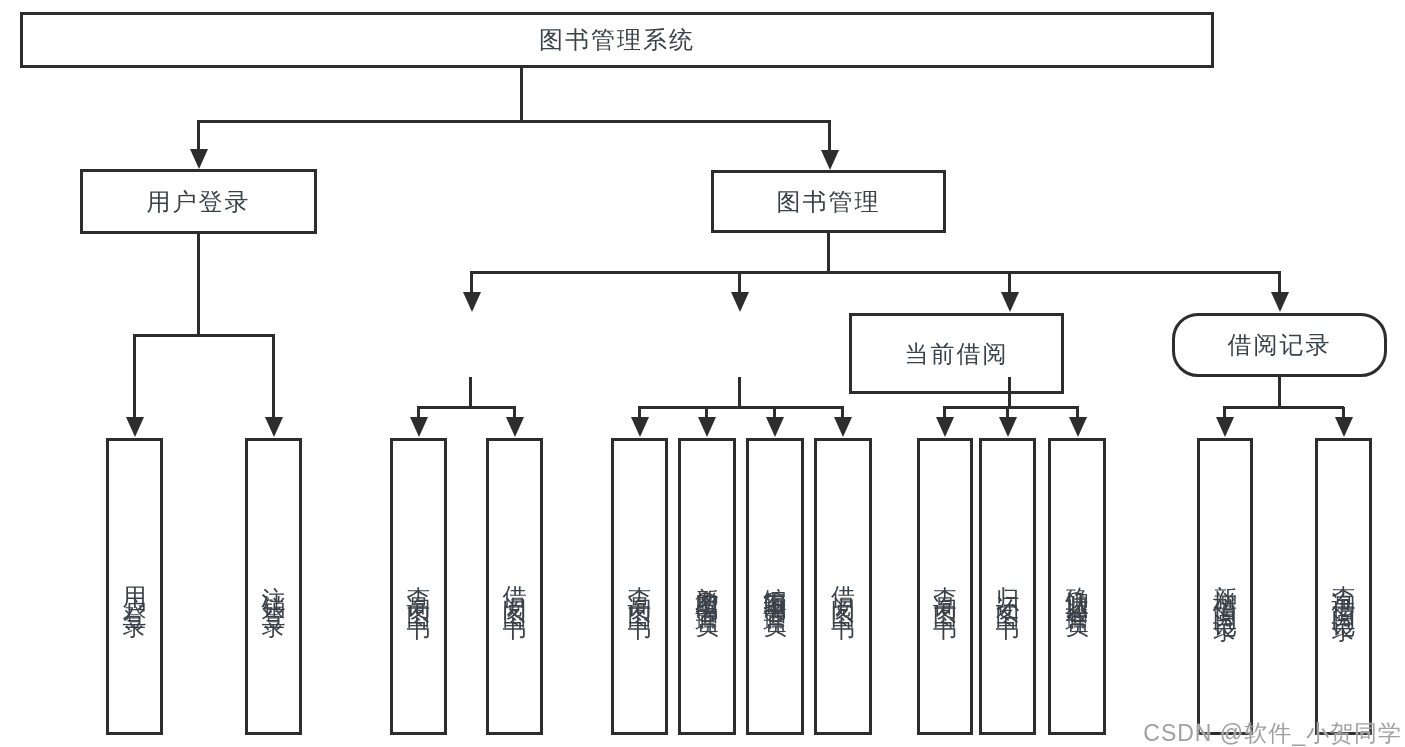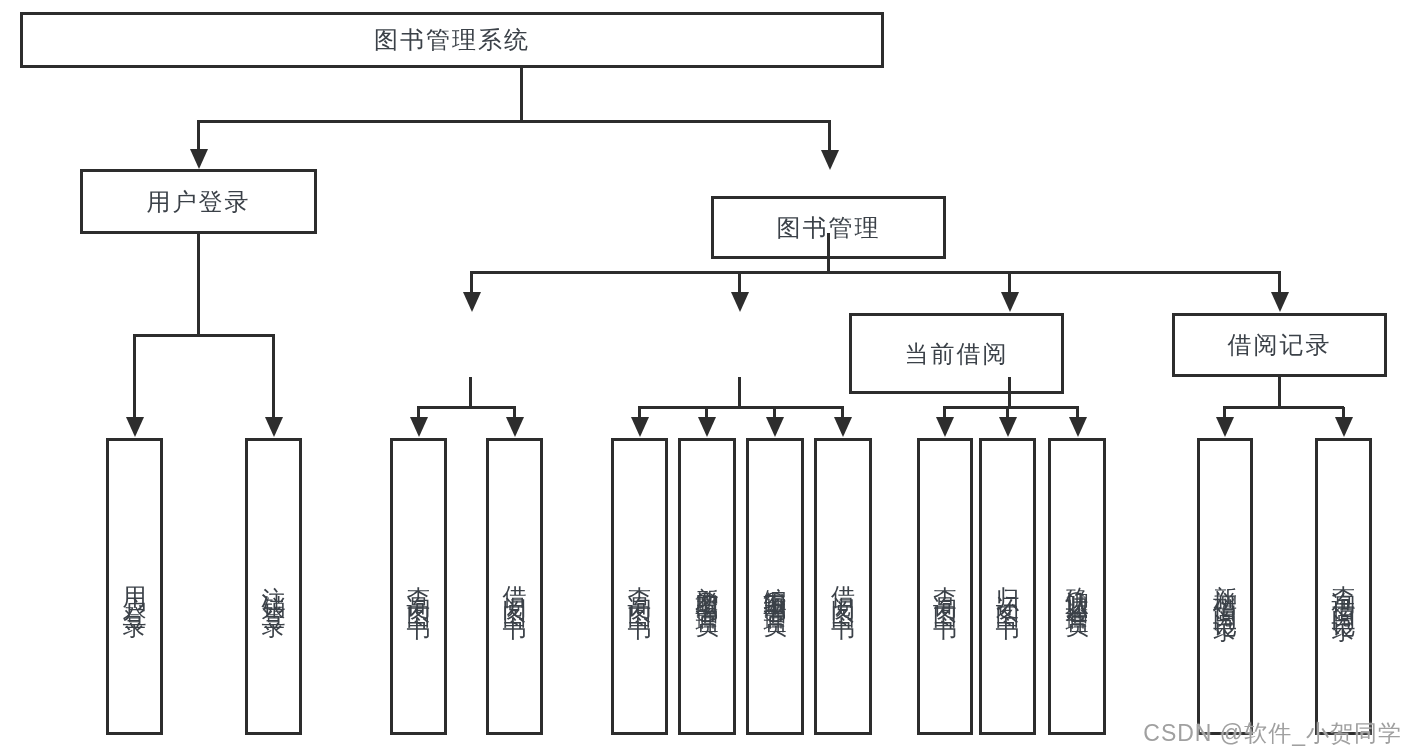--- a/index.html
+++ b/index.html
@@ -48,52 +48,52 @@
     letter-spacing:1px;
     z-index:5;
     text-shadow:0 0 2px #ffffff;
   }
 </style>
 </head>
 <body>
 
 <div id="canvas">
 
-  <div class="box" style="left:20px;top:12px;width:864px;height:56px;">
+  <div class="box" style="left:20px;top:12px;width:1194px;height:56px;">
     <span>图书管理系统</span>
   </div>
 
   <div class="vline" style="left:520px;top:68px;height:53px;"></div>
   <div class="hline" style="left:197px;top:120px;width:634px;"></div>
   <div class="arrow" style="left:197px;top:121px;height:28px;"></div>
   <div class="arrow" style="left:828px;top:121px;height:29px;"></div>
 
   <div class="box" style="left:80px;top:169px;width:237px;height:65px;">
     <span>用户登录</span>
   </div>
-  <div class="box" style="left:711px;top:170px;width:235px;height:63px;margin-top:26px;">
+  <div class="box" style="left:711px;top:170px;width:235px;height:63px;">
     <span>图书管理</span>
   </div>
 
   <div class="vline" style="left:197px;top:234px;height:101px;"></div>
   <div class="hline" style="left:133px;top:334px;width:142px;"></div>
   <div class="arrow" style="left:133px;top:335px;height:82px;"></div>
   <div class="arrow" style="left:272px;top:335px;height:82px;"></div>
 
   <div class="vline" style="left:827px;top:233px;height:39px;"></div>
   <div class="hline" style="left:470px;top:271px;width:811px;"></div>
   <div class="arrow" style="left:470px;top:272px;height:20px;"></div>
   <div class="arrow" style="left:738px;top:272px;height:20px;"></div>
   <div class="arrow" style="left:1008px;top:272px;height:20px;"></div>
   <div class="arrow" style="left:1278px;top:272px;height:20px;"></div>
 
   <div class="box" style="left:849px;top:313px;width:215px;height:81px;justify-content:center;">
     <span>当前借阅</span>
   </div>
-  <div class="box" style="left:1172px;top:313px;width:215px;height:64px;">
+  <div class="box" style="left:1172px;top:313px;width:215px;height:64px;border-radius:26px;">
     <span>借阅记录</span>
   </div>
 
   <div class="vline" style="left:469px;top:377px;height:30px;"></div>
   <div class="hline" style="left:417px;top:406px;width:99px;"></div>
   <div class="arrow" style="left:417px;top:407px;height:10px;"></div>
   <div class="arrow" style="left:513px;top:407px;height:10px;"></div>
 
   <div class="vline" style="left:738px;top:377px;height:30px;"></div>
   <div class="hline" style="left:638px;top:406px;width:206px;"></div>

